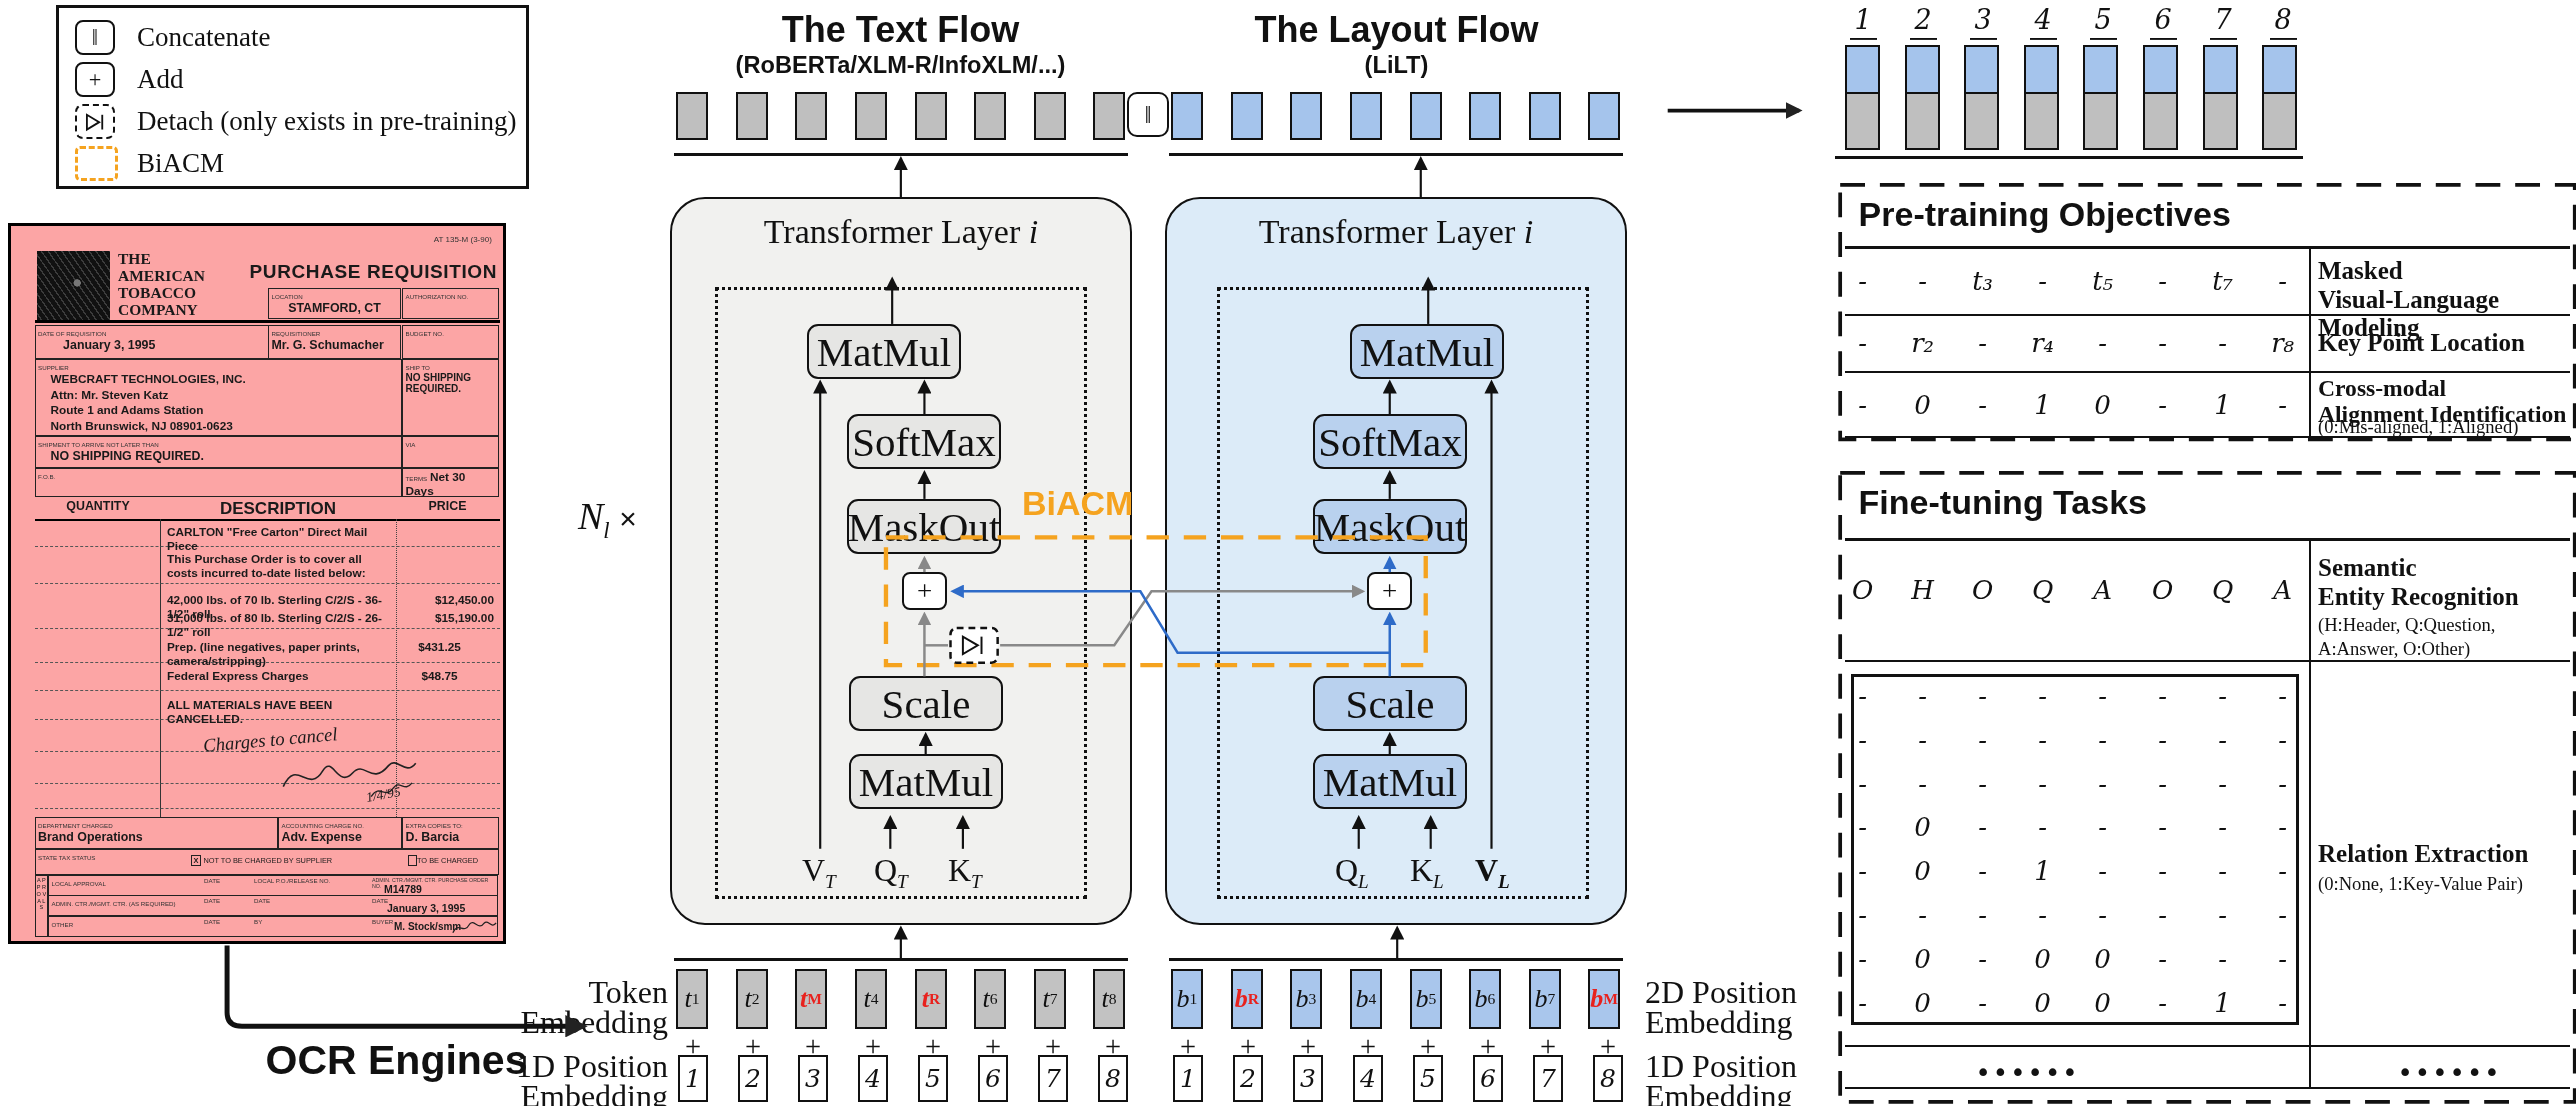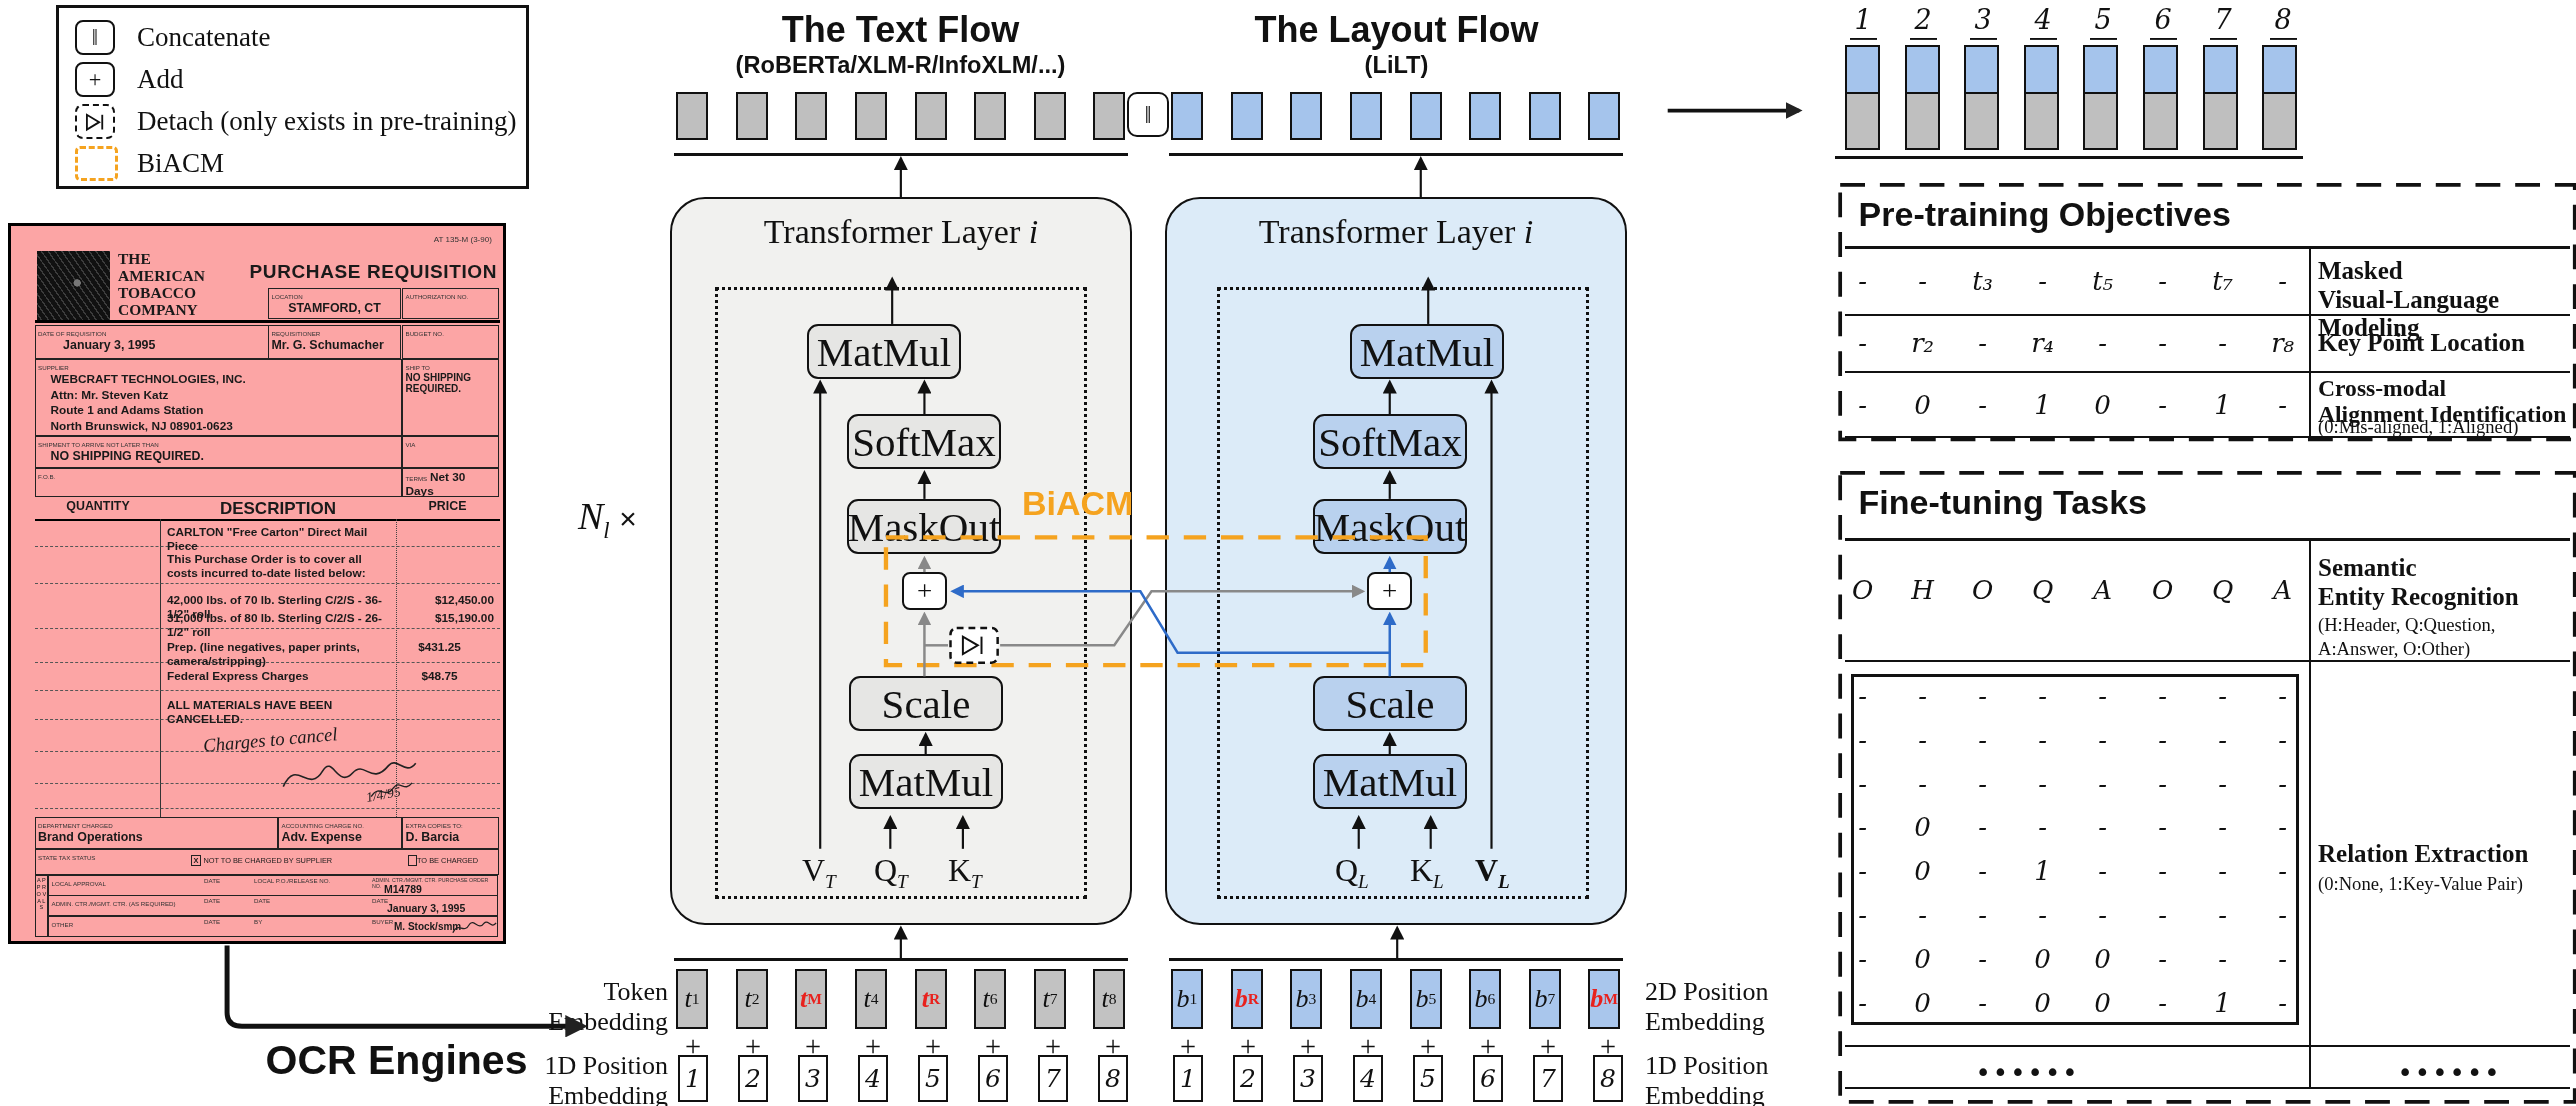--- a/index.html
+++ b/index.html
@@ -64,21 +64,21 @@
   .opbox{position:absolute;width:154px;height:55px;border:2.5px solid #111;border-radius:11.2px;box-sizing:border-box;
          display:flex;align-items:center;justify-content:center;font-size:41px;}
   .op-g{background:#E6E6E4;} .op-b{background:#B9D1EE;}
   .plusbox{position:absolute;width:45px;height:38px;border:2.2px solid #111;border-radius:8px;background:#fff;box-sizing:border-box;
          display:flex;align-items:center;justify-content:center;font-size:27px;}
   .inlabel{position:absolute;font-size:32px;}
   #biacm-label{left:1022px;top:484px;font-size:34px;font-weight:bold;color:#F5A31F;}
   #nl{left:578px;top:494px;font-size:38px;}
 
   
-  .emlab{position:absolute;font-size:26px;line-height:30px;}
+  .emlab{position:absolute;font-size:32px;line-height:30px;}
 
   
   .vrow{position:absolute;display:flex;left:1833px;width:476px;}
   .vcell{flex:0 0 60px;text-align:center;font-style:italic;font-size:26px;font-family:"DejaVu Serif",serif;}
   .onum{flex:0 0 60px;text-align:center;font-style:italic;font-size:27px;font-family:"DejaVu Serif",serif;
         padding-bottom:5px;background:linear-gradient(#111,#111) bottom center/27px 1.9px no-repeat;}
   .pluscell{flex:0 0 60px;text-align:center;font-size:28.5px;}
   .pcell{flex:0 0 30px;margin:0 15px;height:47px;border:2.2px solid #111;background:#fff;box-sizing:border-box;
          font-style:italic;font-size:25px;line-height:43px;text-align:center;font-family:"DejaVu Serif",serif;}
 

